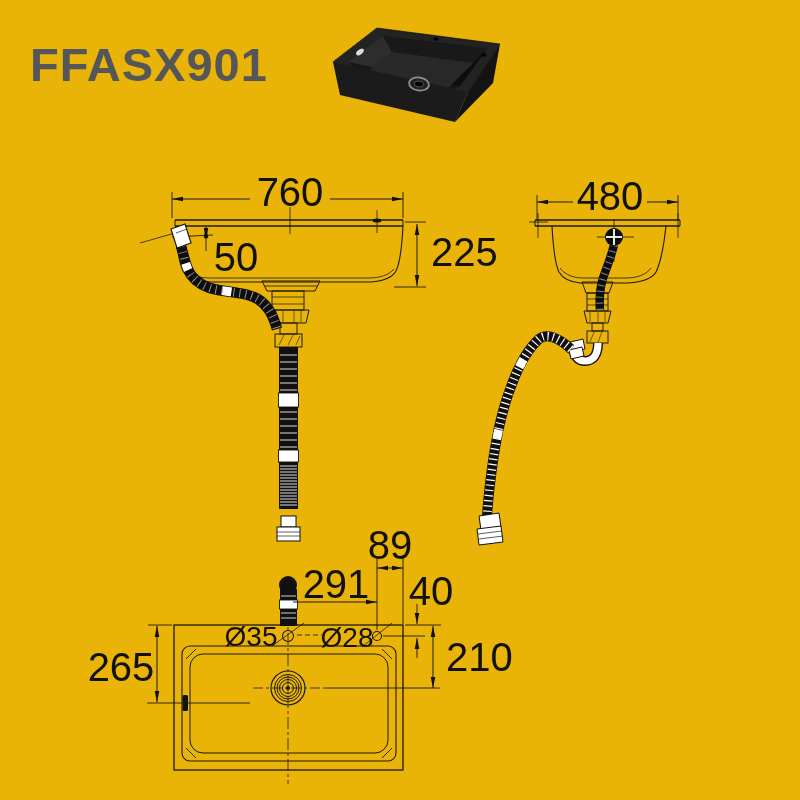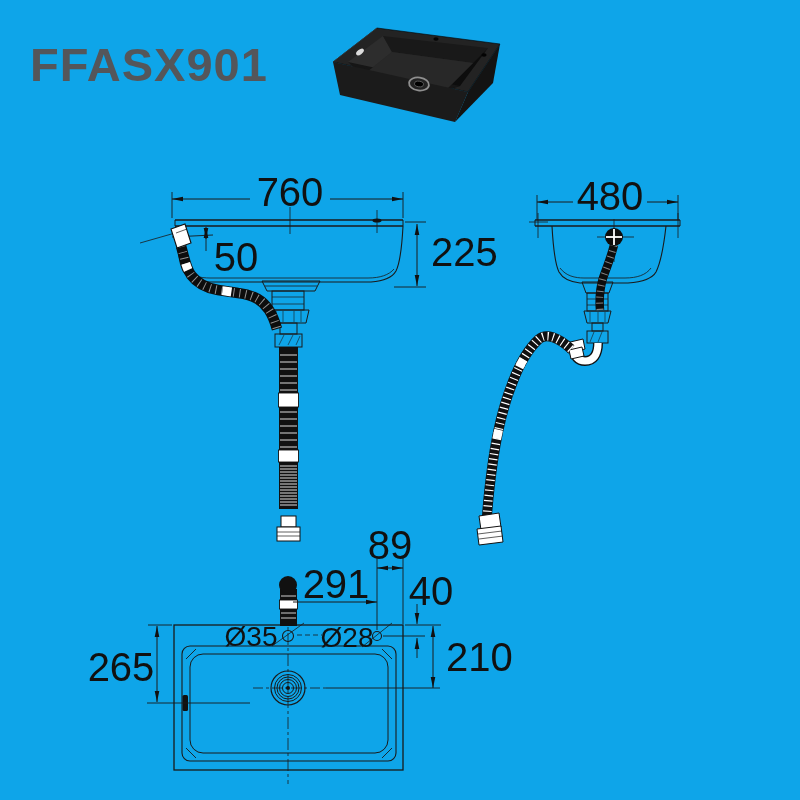--- a/index.html
+++ b/index.html
@@ -1,16 +1,16 @@
 <!DOCTYPE html>
 <html><head>
 <meta charset="utf-8">
 <style>
   html,body{margin:0;padding:0;background:#fff;}
-  .page{position:relative;width:800px;height:800px;background:#0ea5e9;overflow:hidden;}
+  .page{position:relative;width:800px;height:800px;background:#eab308;overflow:hidden;}
   svg text{font-family:"Liberation Sans","DejaVu Sans",sans-serif;fill:#111;}
   .title-text{font-size:47px;font-weight:bold;fill:#54565A;letter-spacing:1px;}
   .dim{font-size:40px;}
   .dim-sm{font-size:28px;}
   .ln{stroke:#1a1a1a;fill:none;}
 </style>
 </head>
 <body>
 
 <div class="page">

